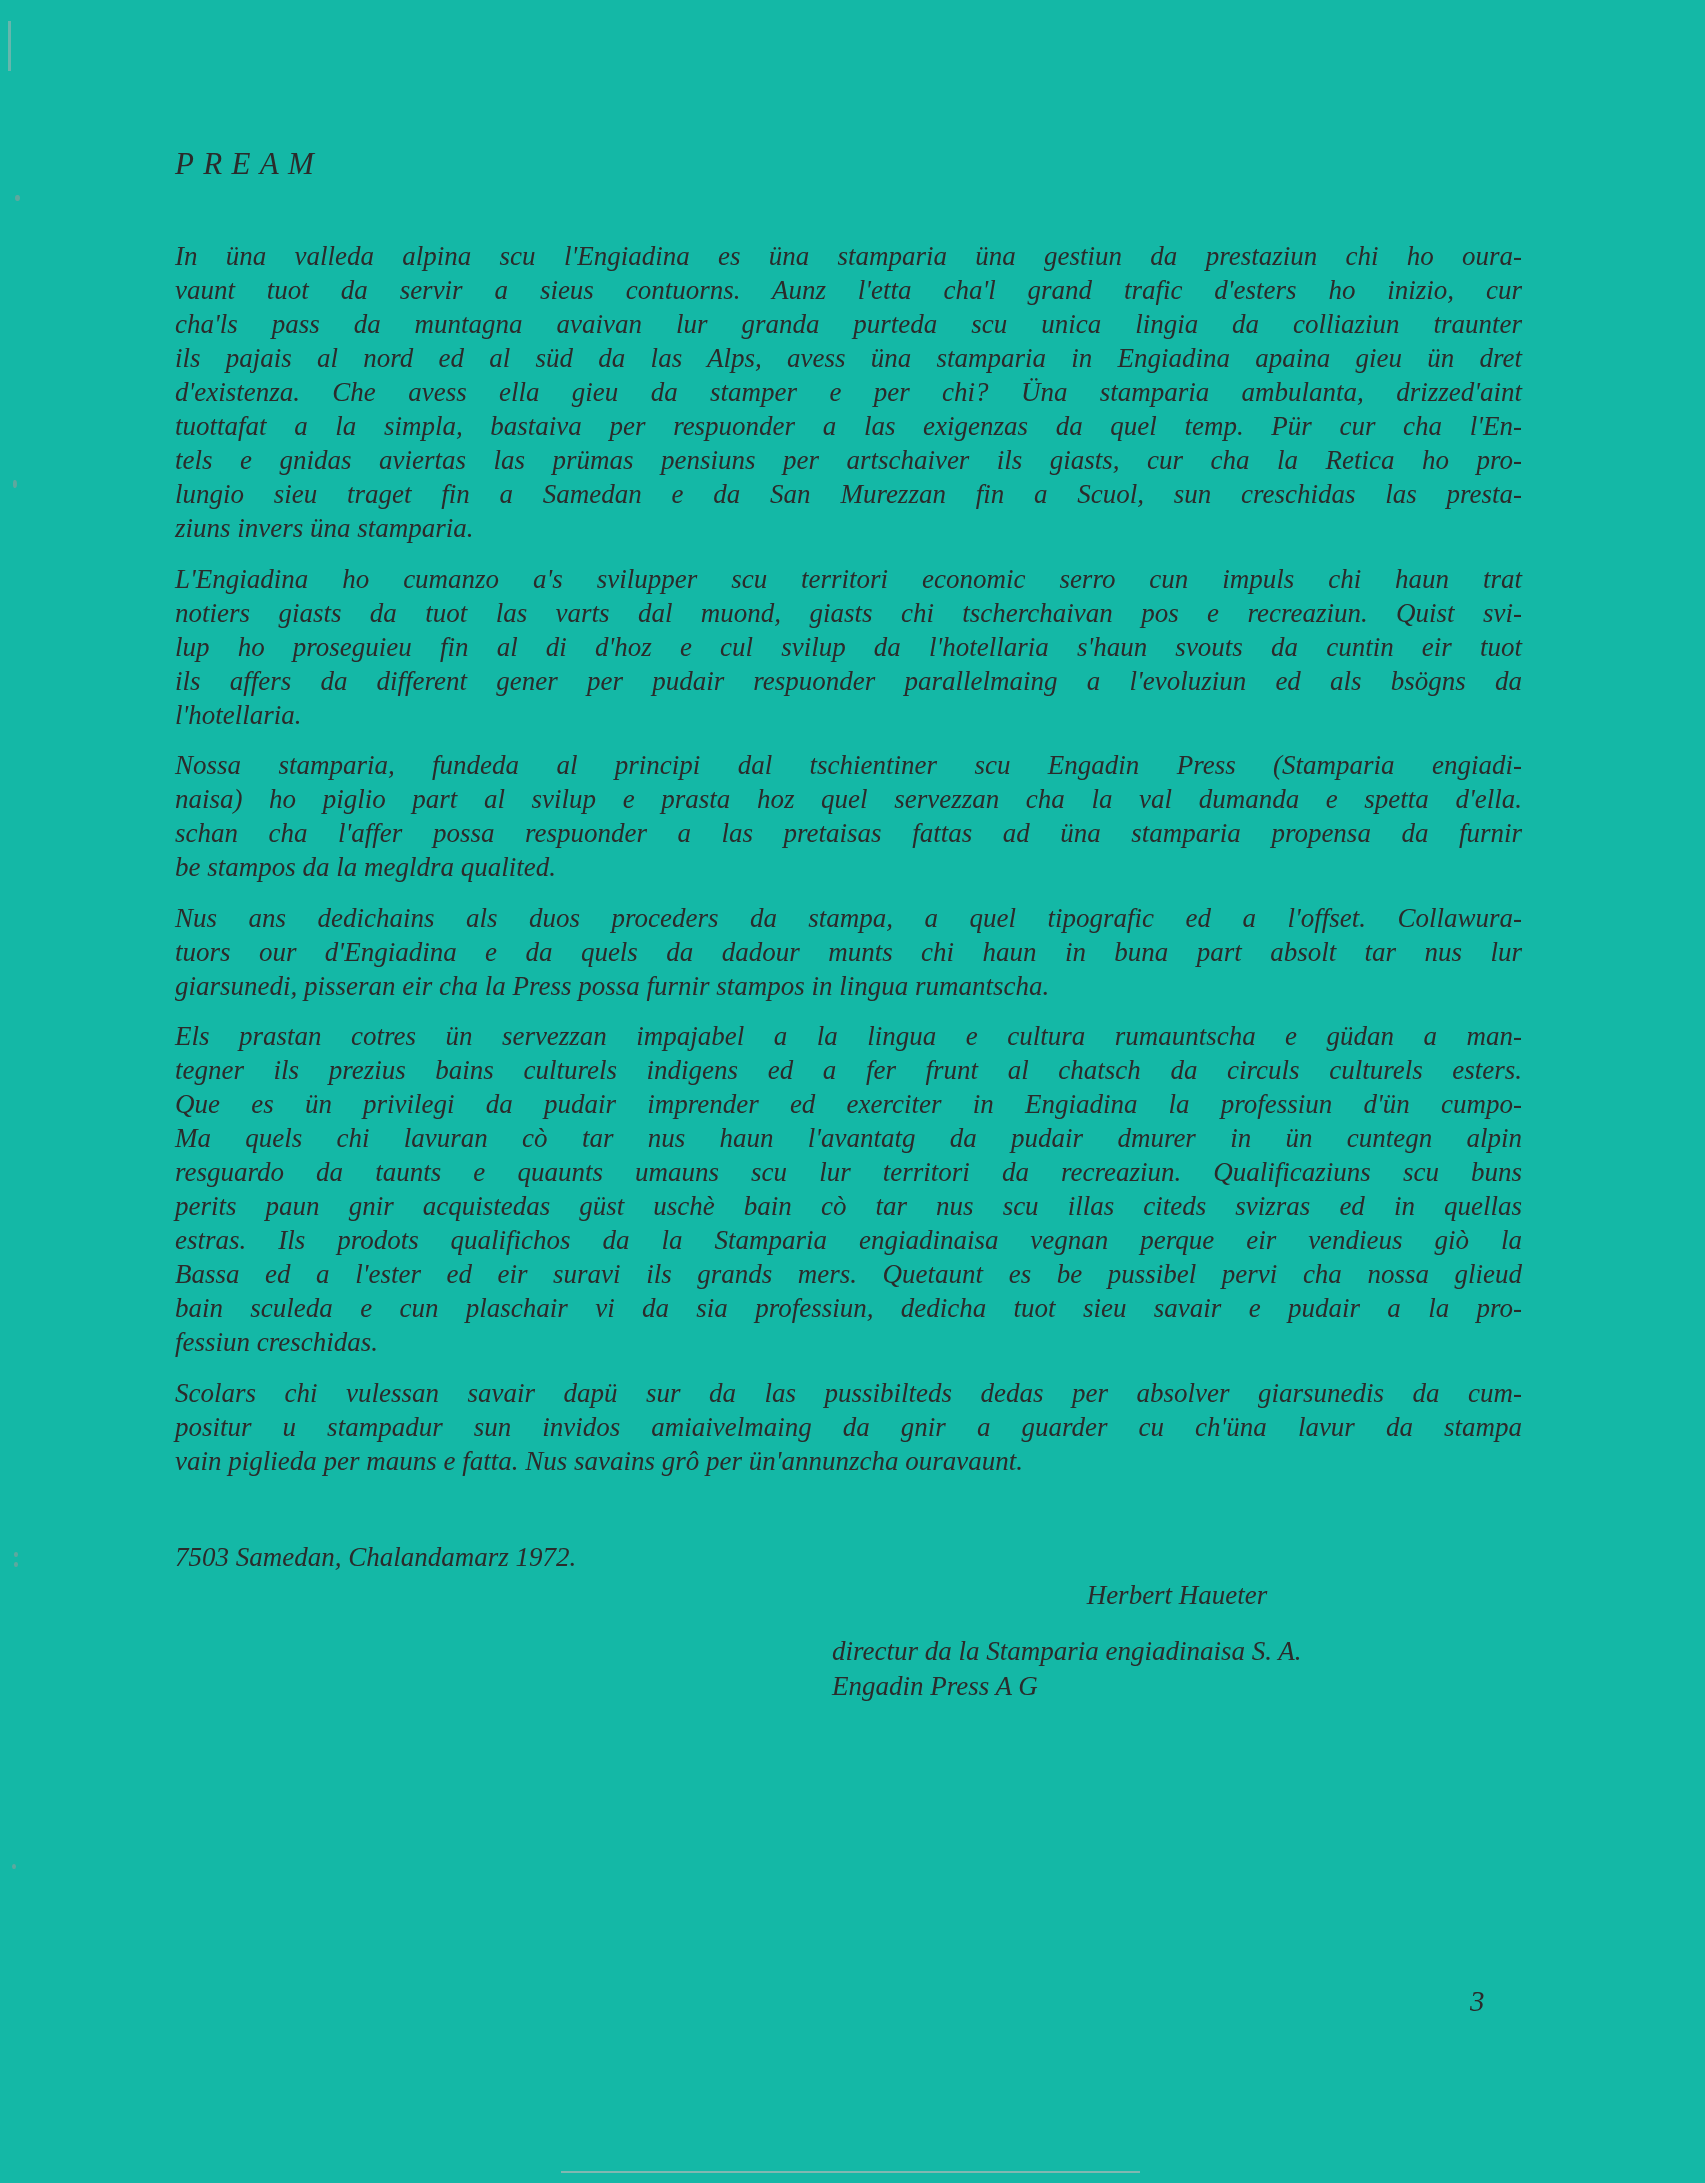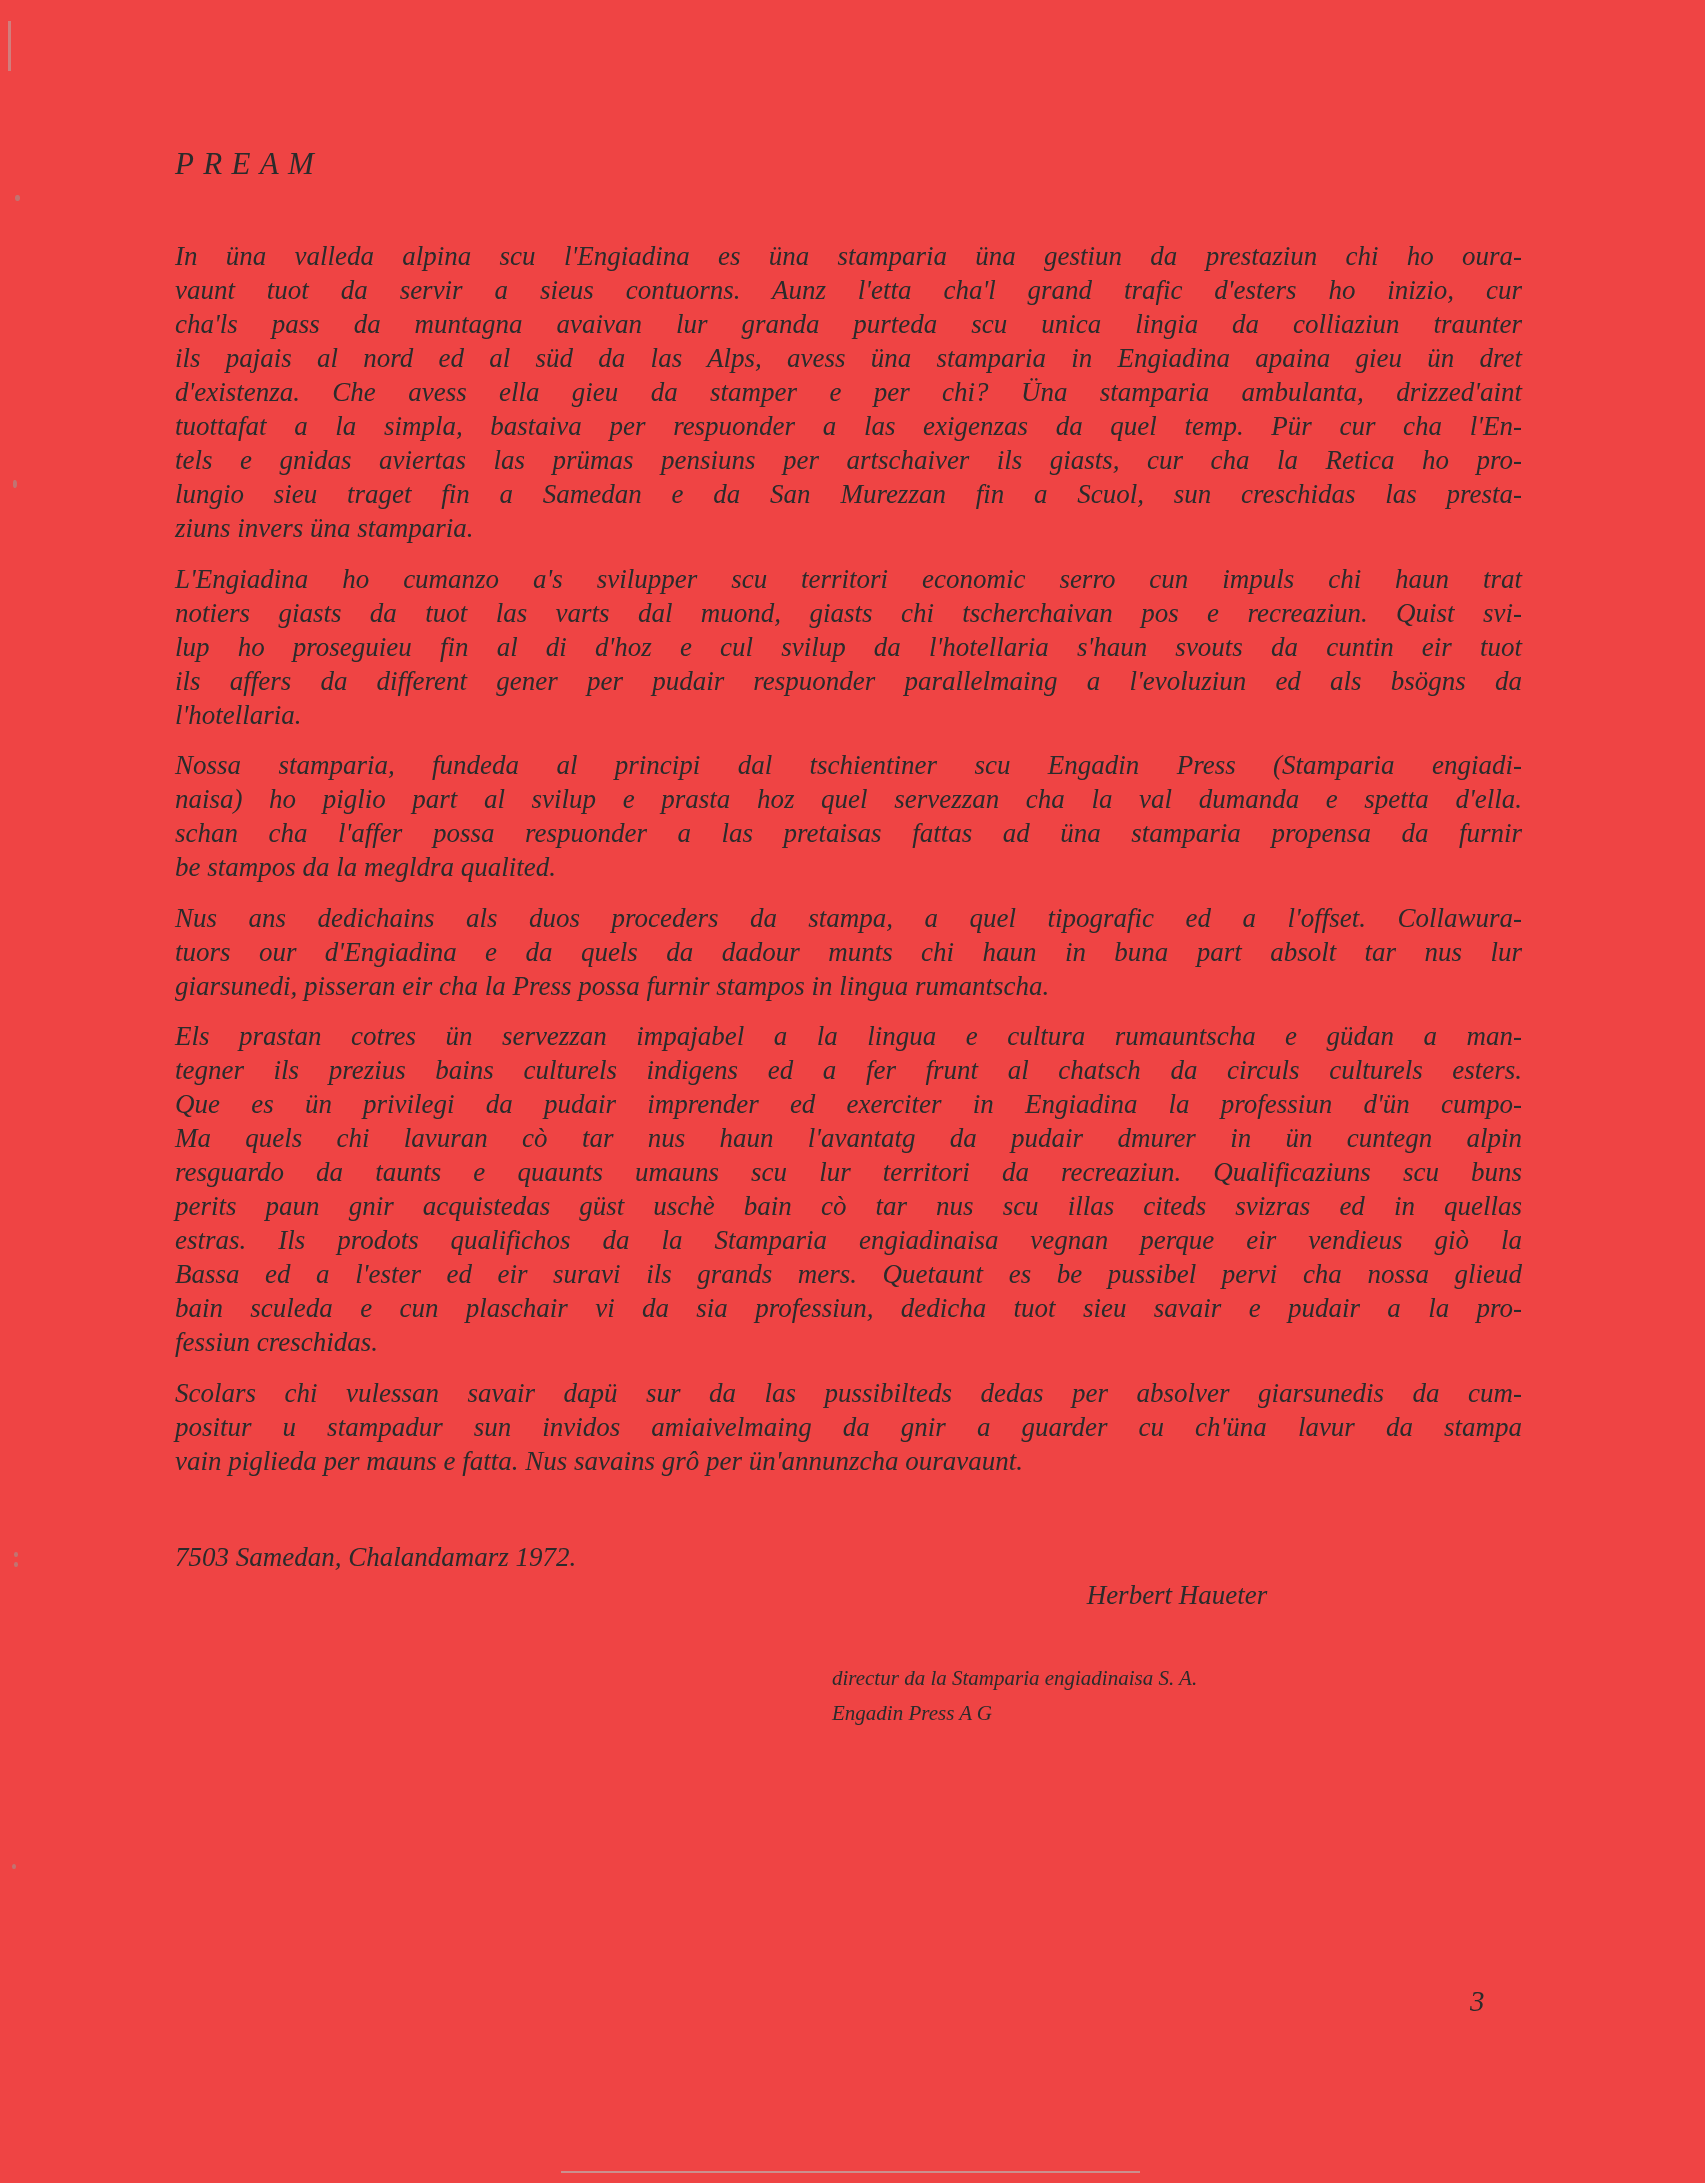--- a/index.html
+++ b/index.html
@@ -4,21 +4,21 @@
 <style>
   html, body {
     margin: 0;
     padding: 0;
     background: #e8e8e6;
   }
   .page {
     position: relative;
     width: 1706px;
     height: 2183px;
-    background: #ef4444;
+    background: #14b8a6;
     overflow: hidden;
     font-family: "Liberation Serif", "DejaVu Serif", serif;
     font-style: italic;
     color: #2b2b2b;
   }
   .content {
     position: absolute;
     left: 175px;
     top: 145px;
     width: 1347px;
@@ -50,23 +50,23 @@
     margin-top: 62px;
   }
   .sig-name {
     font-size: 27px;
     line-height: 34px;
     margin-top: 4.5px;
     margin-left: 657px;
     text-align: center;
   }
   .sig-title {
-    font-size: 21px;
+    font-size: 27px;
     line-height: 35px;
-    margin-top: 49px;
+    margin-top: 22px;
     margin-left: 657px;
   }
   .pagenum {
     position: absolute;
     left: 1470px;
     top: 1985px;
     font-size: 29px;
   }
   
   .speck {

